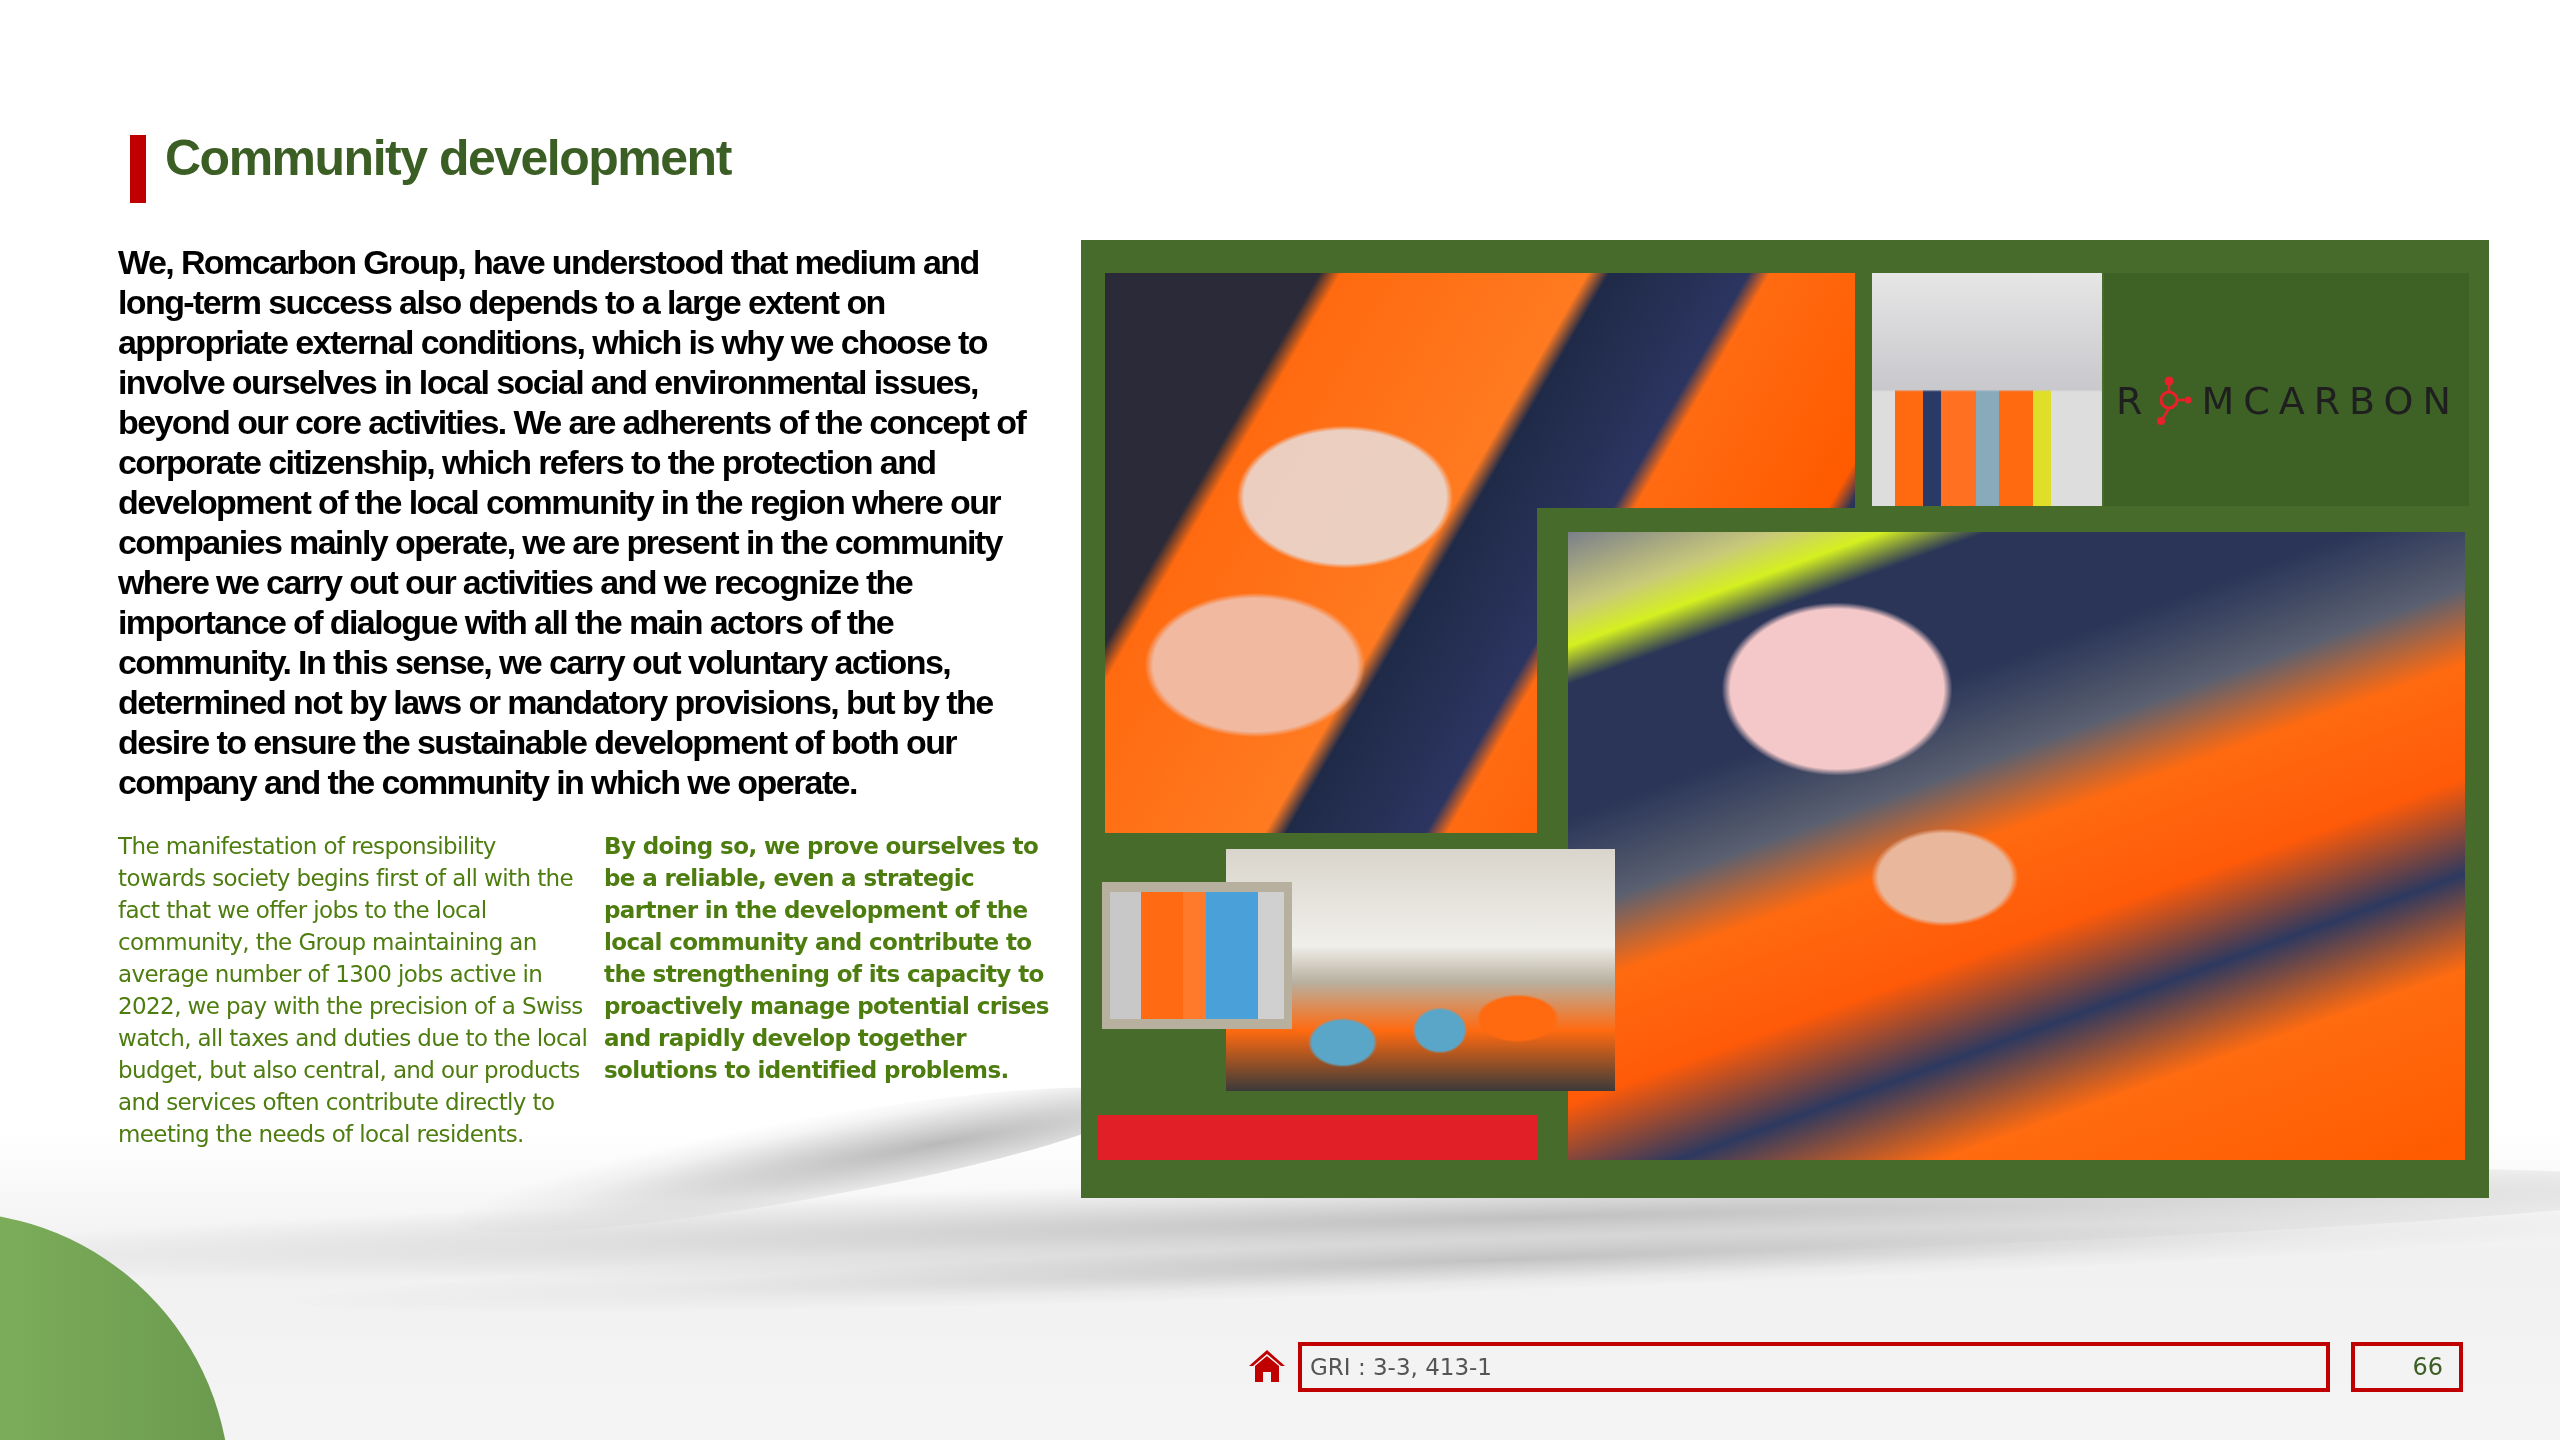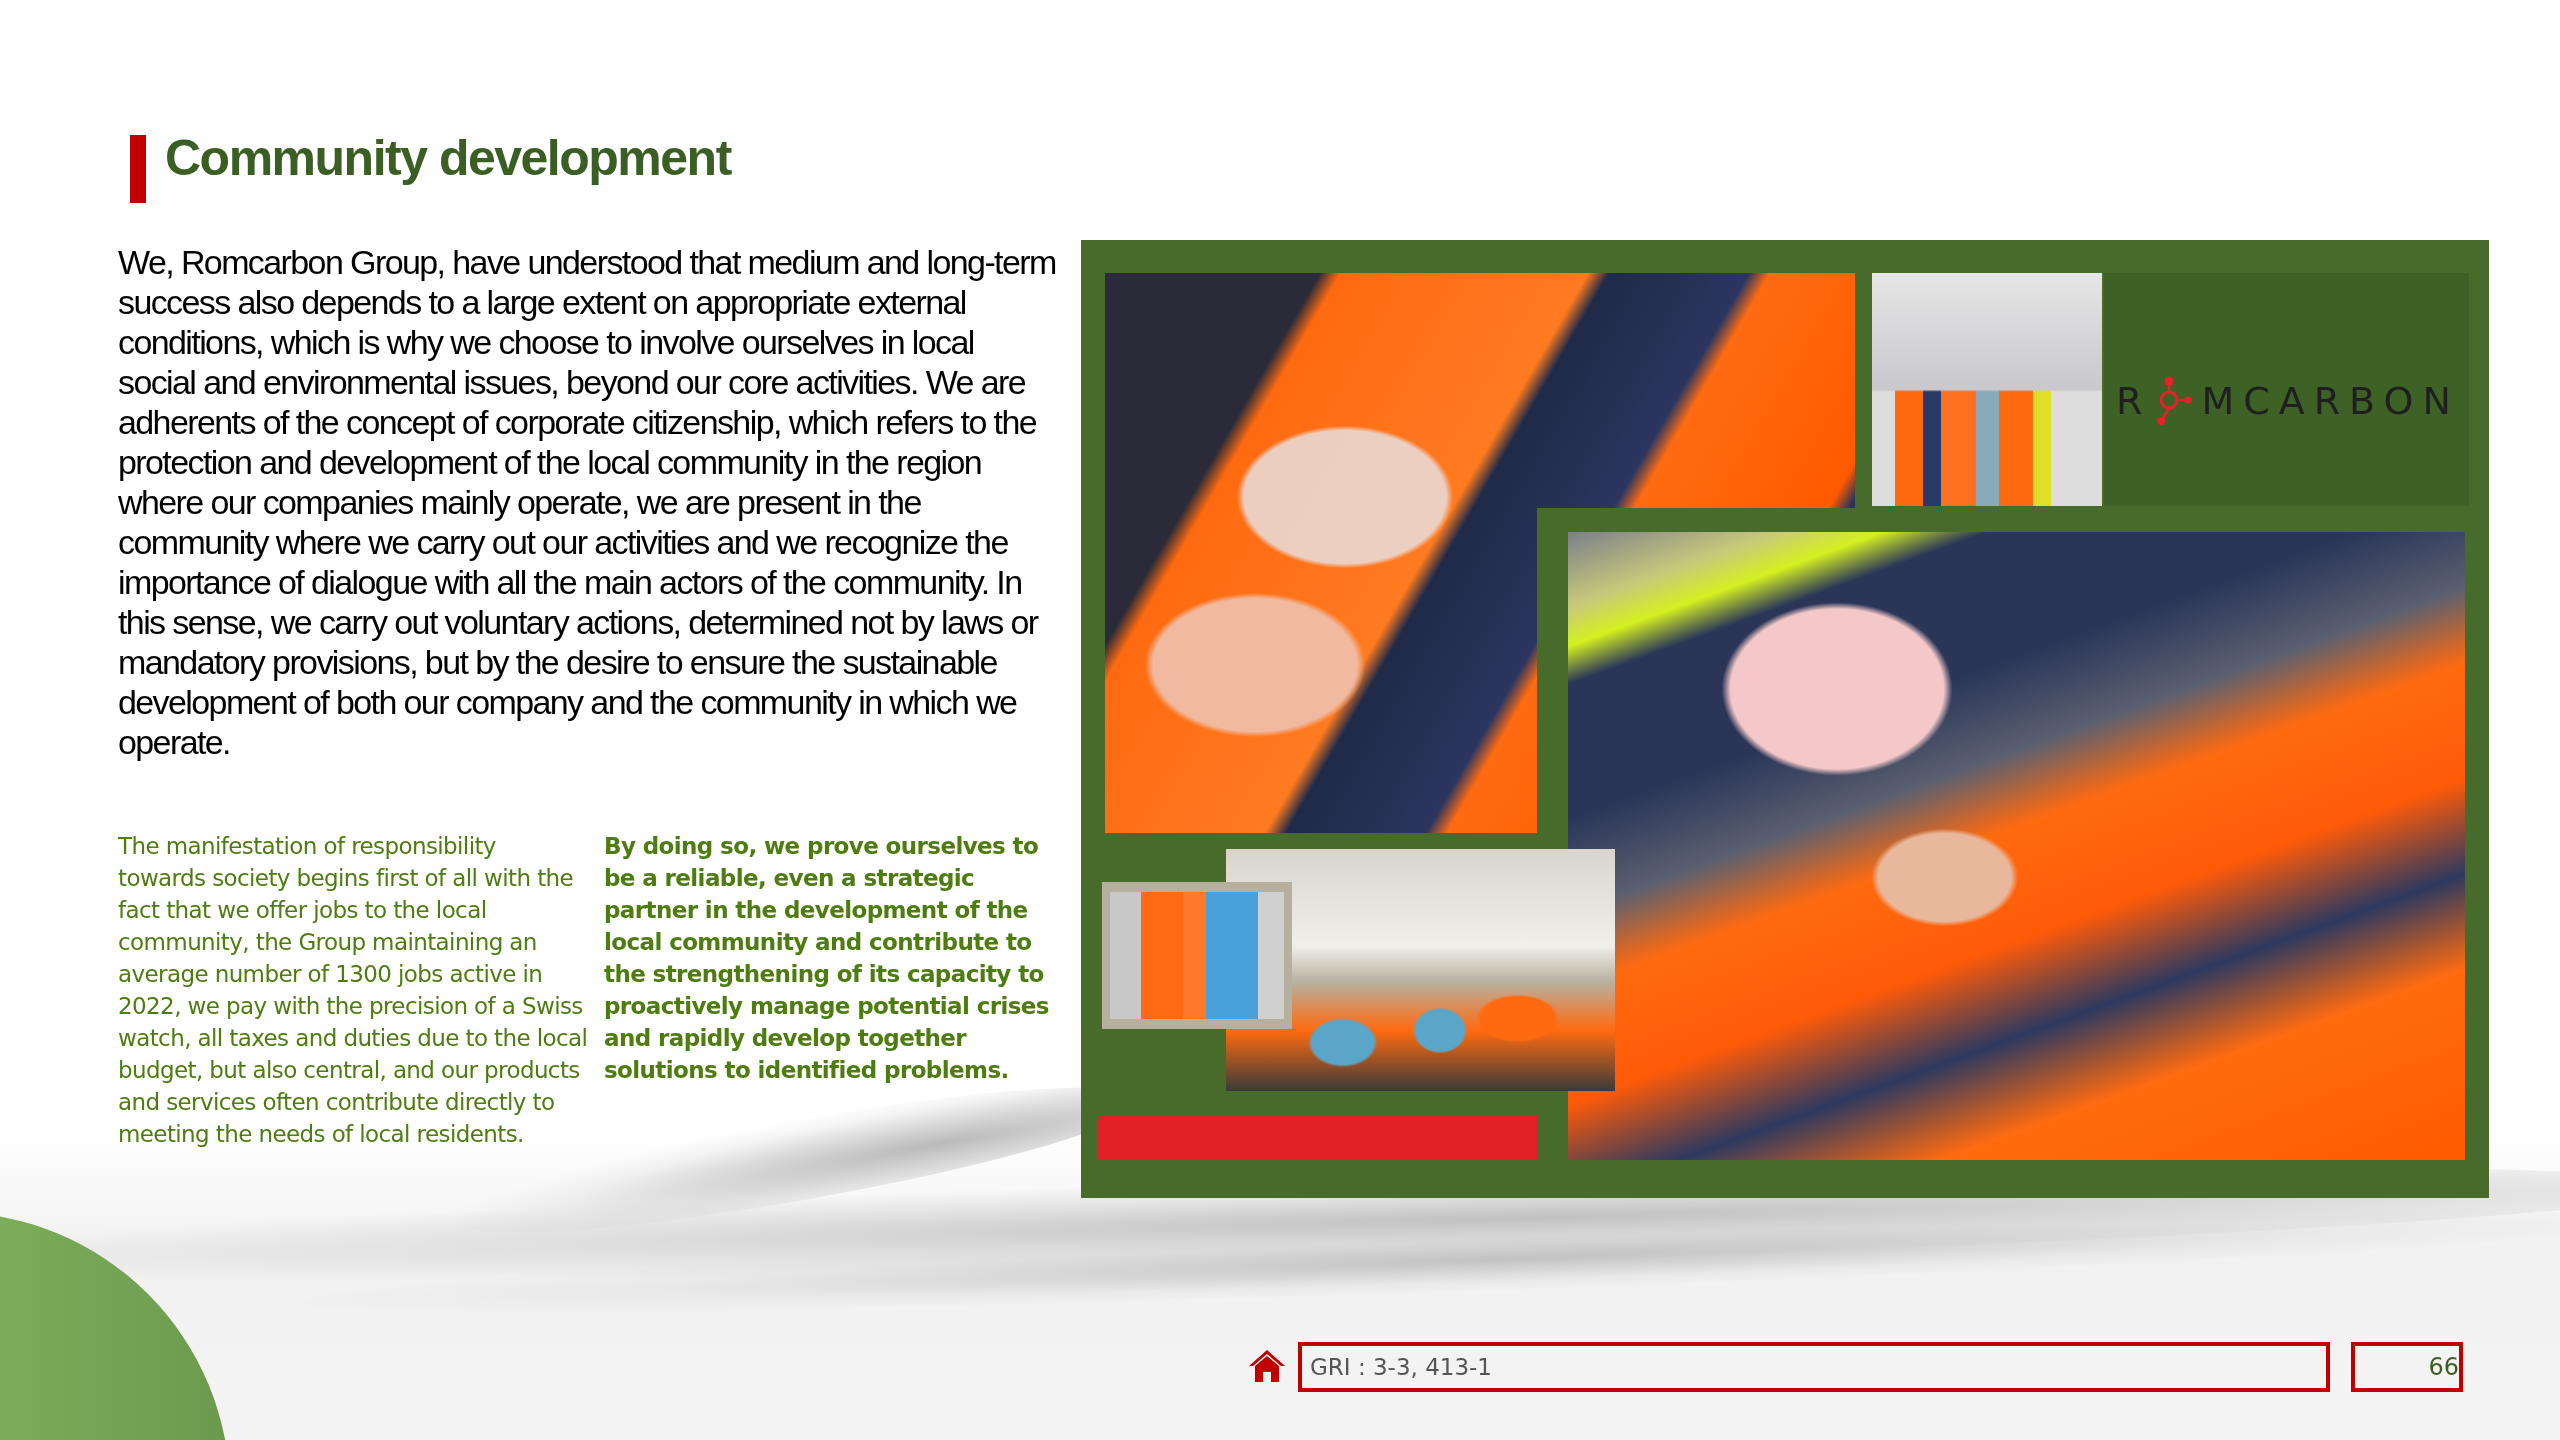--- a/index.html
+++ b/index.html
@@ -30,21 +30,21 @@
   }
 
   .title-bar { position:absolute; left:130px; top:135px; width:16px; height:68px; background:#c00000; }
   .page-title {
     position:absolute; left:165px; top:124px; margin:0;
     font-family:"Liberation Sans", sans-serif; font-weight:bold; font-size:50px; letter-spacing:-1.5px;
     color:#3b5e24; line-height:68px;
   }
   .lead {
     position:absolute; left:118px; top:242px; width:940px; margin:0;
-    font-family:"Liberation Sans", sans-serif; font-weight:normal; font-size:34px; letter-spacing:-1.6px;
+    font-family:"Liberation Sans", sans-serif; font-weight:bold; font-size:34px; letter-spacing:-1.6px;
     line-height:40px; color:#000;
   }
   .col {
     position:absolute; top:830px; margin:0;
     font-family:"DejaVu Sans", sans-serif; font-size:23px; line-height:32px; color:#4d7c0f;
     letter-spacing:-0.6px;
   }
   .col.c1 { left:118px; width:470px; }
   .col.c2 { left:604px; width:455px;font-weight:bold; }
 
@@ -90,21 +90,21 @@
 
   .home-icon { position:absolute; left:1248px; top:1349px; width:38px; height:33px; }
   .gri-box {
     position:absolute; left:1298px; top:1342px; width:1032px; height:50px;
     border:4px solid #c00000; box-sizing:border-box;
     font-family:"DejaVu Sans", sans-serif; font-size:23px; color:#555; line-height:42px; padding-left:8px;
   }
   .page-box {
     position:absolute; left:2351px; top:1342px; width:112px; height:50px;
     border:4px solid #c00000; box-sizing:border-box;
-    font-family:"DejaVu Sans", sans-serif; font-size:24px; color:#3b5e24; line-height:42px; text-align:right; 
+    font-family:"DejaVu Sans", sans-serif; font-size:24px; color:#3b5e24; line-height:42px; text-align:right; padding-right:16px;
   }
 </style>
 </head>
 <body>
 
 <div class="bg-water">
 </div>
 <div class="wave w1"></div>
 <div class="wave w2"></div>
 <div class="wave w3"></div>

